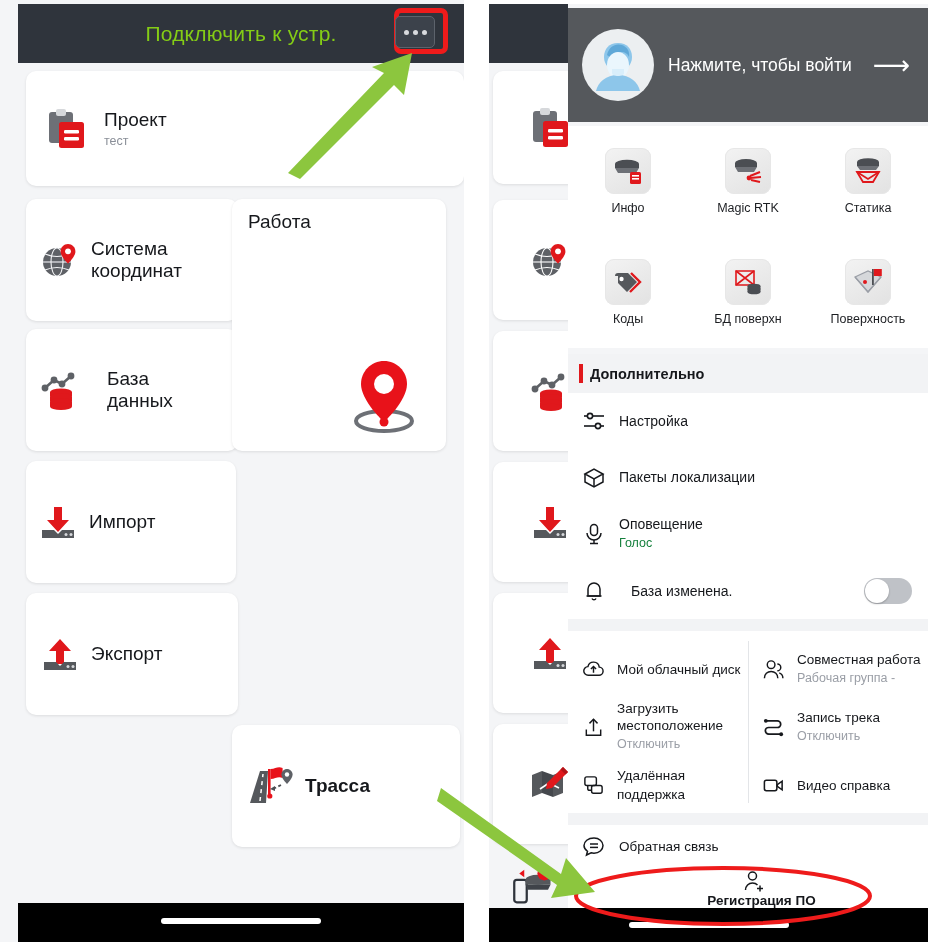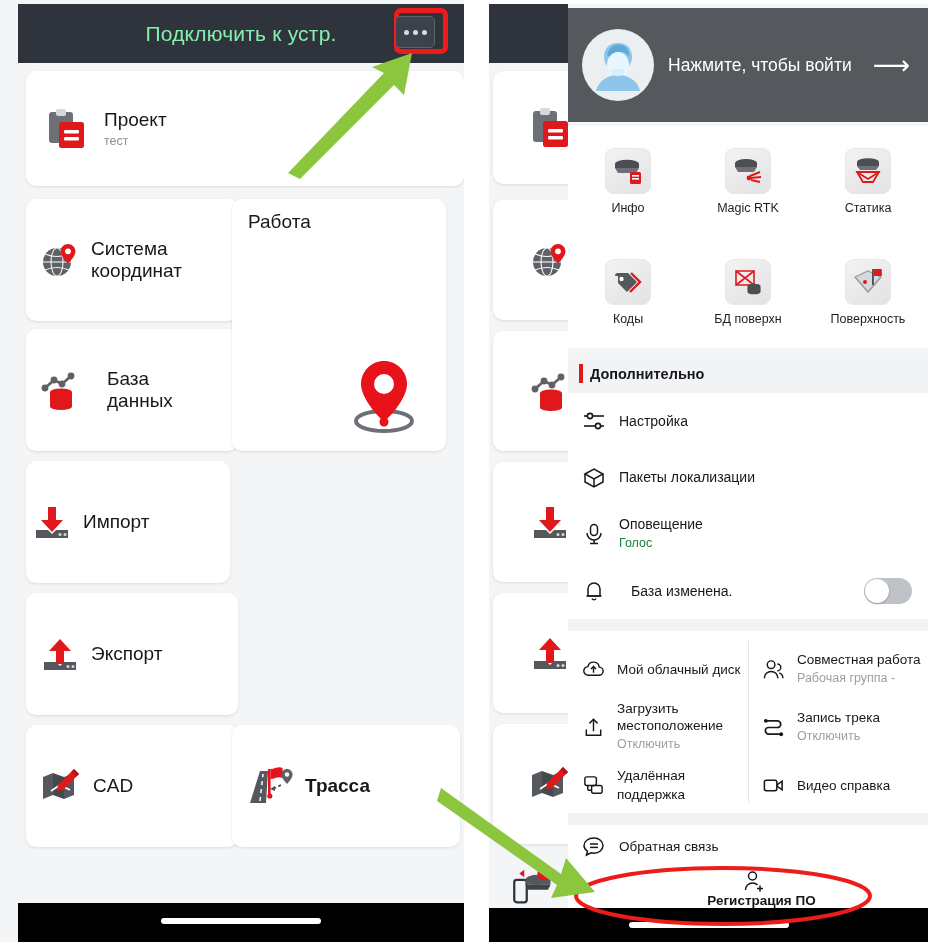--- a/index.html
+++ b/index.html
@@ -2,21 +2,21 @@
 <html><head>
 <meta charset="utf-8">
 <style>
   html,body{margin:0;padding:0;background:#ffffff;}
   body{width:928px;height:942px;position:relative;overflow:hidden;
        font-family:"Liberation Sans","DejaVu Sans",sans-serif;}
 
   
   #left-panel{position:absolute;left:0;top:0;width:464px;height:942px;background:#f4f5f7;overflow:hidden;}
   #left-header{position:absolute;left:18px;top:4px;width:446px;height:59px;background:#2f343c;display:flex;align-items:center;justify-content:center;}
-  #left-header .title{color:#86efac;font-size:21px;letter-spacing:.2px;}
+  #left-header .title{color:#84cc16;font-size:21px;letter-spacing:.2px;}
   #overflow-wrap{position:absolute;right:16px;top:8px;width:54px;height:46px;border:5px solid #ef1b1b;border-radius:7px;box-sizing:border-box;}
   #overflow-btn{position:absolute;left:50%;top:50%;transform:translate(-50%,-50%);width:38px;height:30px;border:1px solid #5d636c;border-radius:5px;background:#3c424b;display:flex;align-items:center;justify-content:center;gap:4px;}
   #overflow-btn i{width:5px;height:5px;border-radius:50%;background:#d8dade;display:block;}
 
   #left-body{position:absolute;left:18px;top:63px;width:446px;height:838px;background:#f4f5f7;}
   .card{position:absolute;background:#fff;border-radius:10px;box-shadow:0 1px 3px rgba(0,0,0,.10);}
   .card .lbl{font-size:19px;color:#16181c;line-height:1.18;}
   .card .sub{font-size:12.5px;color:#8a8f98;margin-top:2px;}
   .rowcard{display:flex;align-items:center;}
   .cardtitle{position:absolute;left:16px;top:12px;font-size:19px;color:#16181c;}
@@ -151,21 +151,21 @@
               <ellipse cx="21" cy="31.6" rx="11" ry="3.6"></ellipse>
             <rect x="10" y="32" width="22" height="4.4"></rect>
               <ellipse cx="21" cy="36.4" rx="11" ry="3.6"></ellipse>
           </g>
         </svg>
       </span>
       <span class="lbl" style="margin-left:27px;white-space:pre-line;">База
 данных</span>
     </div>
 
-    <div class="card rowcard" style="left:8px;top:398px;width:198px;height:122px;padding-left:6px;">
+    <div class="card rowcard" style="left:8px;top:398px;width:198px;height:122px;padding-left:12px;">
       <span style="width:40px;height:40px;flex:none;">
         <svg width="40" height="40" viewBox="0 0 40 40">
           <path d="M16 5h8v13h7l-11 12-11-12h7z" fill="#e0181c"></path>
           <path d="M4 28h12l4 4 4-4h12v8H4z" fill="#55585c"></path>
           <circle cx="28" cy="32.5" r="1.5" fill="#d6d8db"></circle>
             <circle cx="33" cy="32.5" r="1.5" fill="#d6d8db"></circle>
         </svg>
       </span>
       <span class="lbl" style="margin-left:11px;">Импорт</span>
     </div>
@@ -175,33 +175,20 @@
         <svg width="40" height="40" viewBox="0 0 40 40">
           <path d="M16 30V17H9L20 5l11 12h-7v13z" fill="#e0181c"></path>
           <path d="M4 28h12l4 4 4-4h12v8H4z" fill="#55585c"></path>
           <circle cx="28" cy="32.5" r="1.5" fill="#d6d8db"></circle>
             <circle cx="33" cy="32.5" r="1.5" fill="#d6d8db"></circle>
         </svg>
       </span>
       <span class="lbl" style="margin-left:11px;">Экспорт</span>
     </div>
 
-    <div class="card rowcard" style="left:8px;top:662px;width:198px;height:122px;padding-left:14px;">
-      <span style="width:42px;height:42px;flex:none;">
-        <svg width="42" height="42" viewBox="0 0 42 42">
-          <path d="M3 12l10-4v22l-10 4z" fill="#55585c"></path>
-          <path d="M13 8l11 4v22l-11-4z" fill="#45484d"></path>
-          <path d="M24 12l10-4v22l-10 4z" fill="#55585c"></path>
-          <path d="M11 26 L20 20 L30 25" stroke="#fff" stroke-width="1.6" fill="none"></path>
-          <path d="M34 4l5 5-16 16-6 1 1-6z" fill="#e0181c"></path>
-          <path d="M34 4l5 5-2.5 2.5-5-5z" fill="#b21317"></path>
-        </svg>
-      </span>
-      <span class="lbl" style="margin-left:11px;">CAD</span>
-    </div>
 
     <div class="card" style="left:214px;top:136px;width:214px;height:252px;">
       <span class="cardtitle">Работа</span>
       <span style="position:absolute;right:18px;bottom:14px;width:88px;height:84px;">
         <svg width="88" height="84" viewBox="0 0 88 84">
           <ellipse cx="44" cy="68" rx="28" ry="10" fill="none" stroke="#6d7076" stroke-width="4"></ellipse>
           <path d="M44 8c12.7 0 23 10.3 23 23 0 17-23 38-23 38S21 48 21 31C21 18.3 31.3 8 44 8z" fill="#e8121a"></path>
           <circle cx="44" cy="31" r="10" fill="#fff"></circle>
           <circle cx="44" cy="69" r="4.5" fill="#e8121a"></circle>
         </svg>

